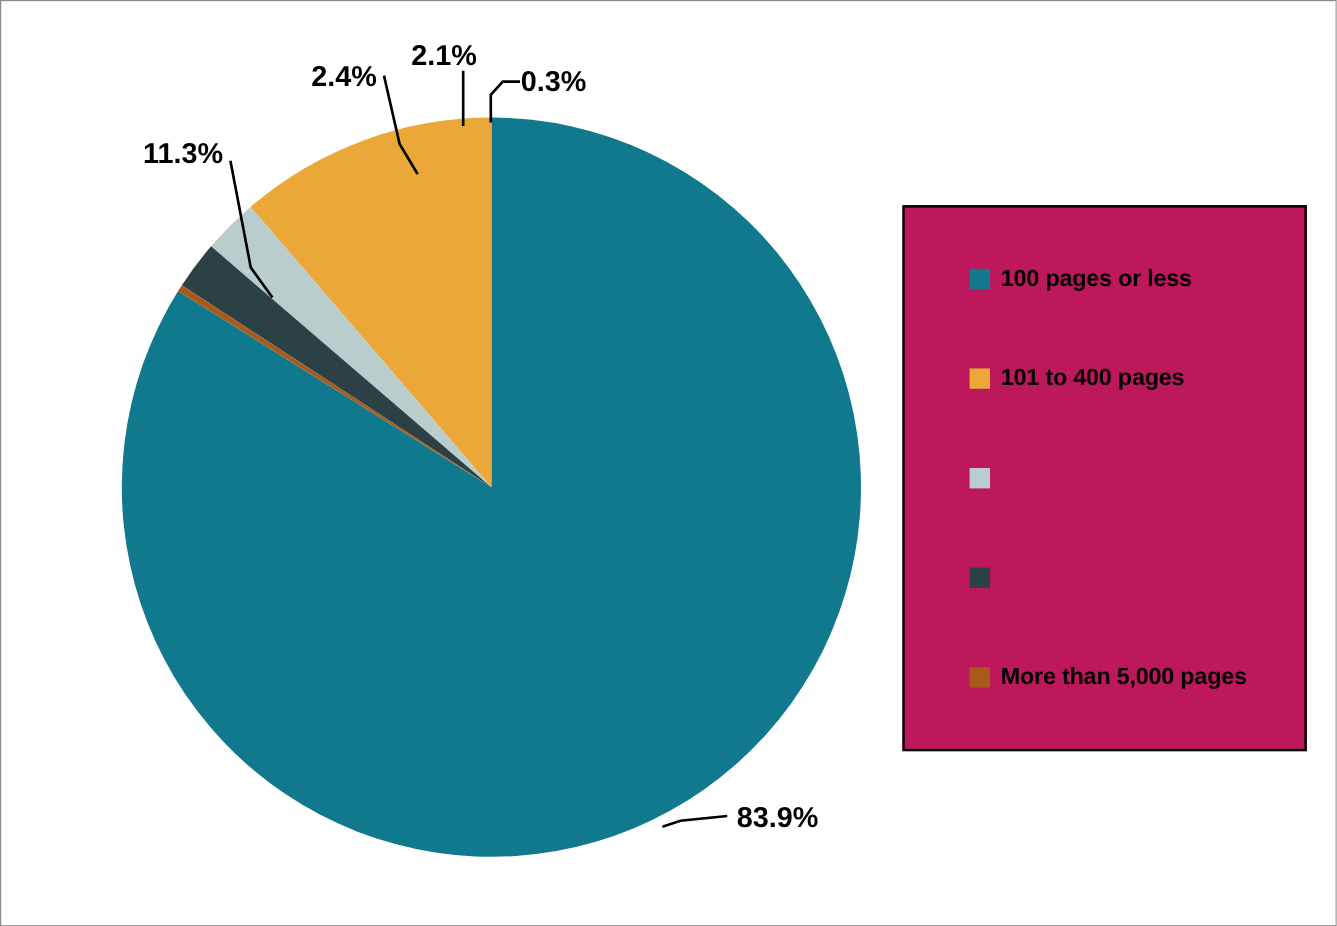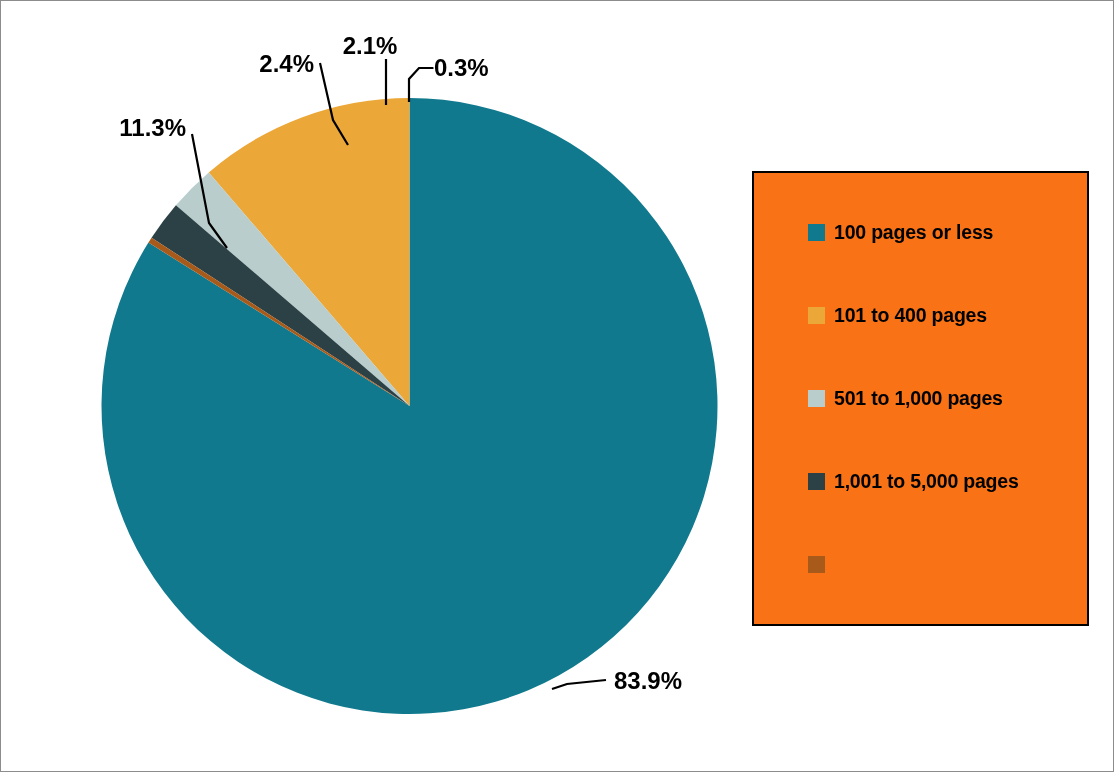--- a/index.html
+++ b/index.html
@@ -44,21 +44,21 @@
     fill: none;
     stroke-linecap: butt;
   }
   #legend-box {
     position: absolute;
     left: 751px;
     top: 170px;
     width: 337px;
     height: 455px;
     border: 2px solid #000000;
-    background: #f97316;
+    background: #be185d;
     box-sizing: border-box;
     display: flex;
     flex-direction: column;
     justify-content: space-around;
     padding: 18px 0 18px 0;
   }
   .legend-item {
     display: flex;
     align-items: center;
     padding-left: 54px;
@@ -115,24 +115,23 @@
     <div class="legend-item">
       <span class="legend-swatch" style="background: rgb(16, 121, 141);"></span>
       <span class="legend-label">100 pages or less</span>
     </div>
     <div class="legend-item">
       <span class="legend-swatch" style="background: rgb(235, 167, 55);"></span>
       <span class="legend-label">101 to 400 pages</span>
     </div>
     <div class="legend-item">
       <span class="legend-swatch" style="background: rgb(185, 205, 204);"></span>
-      <span class="legend-label">501 to 1,000 pages</span>
     </div>
     <div class="legend-item">
       <span class="legend-swatch" style="background: rgb(43, 65, 69);"></span>
-      <span class="legend-label">1,001 to 5,000 pages</span>
     </div>
     <div class="legend-item">
       <span class="legend-swatch" style="background: rgb(168, 90, 26);"></span>
+      <span class="legend-label">More than 5,000 pages</span>
     </div>
   </div>
 
 </div>
 
 </body></html>

